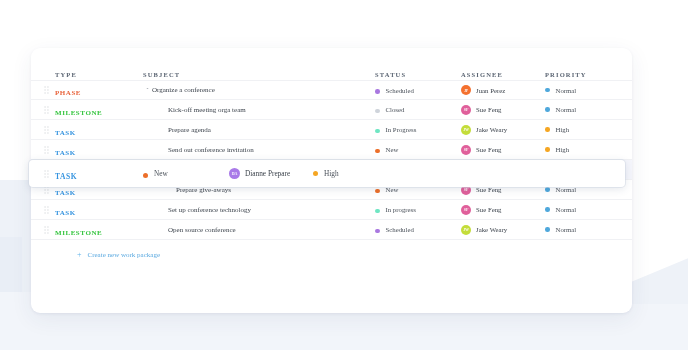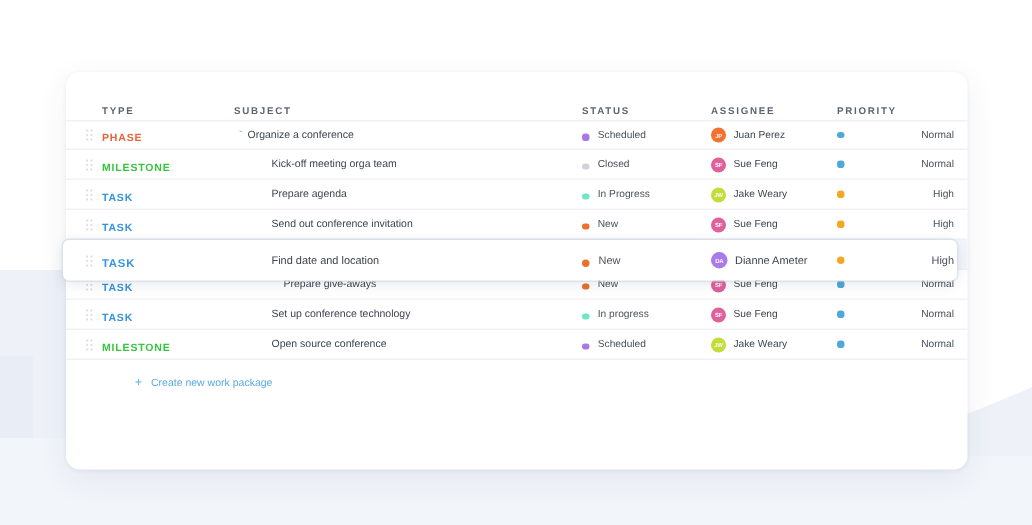--- a/index.html
+++ b/index.html
@@ -54,47 +54,48 @@
     left: 0;
     bottom: 58px;
     width: 22px;
     height: 55px;
     background: #e9eef6;
   }
 
   
   #card {
     position: absolute;
-    left: 44px;
+    left: 31px;
     top: 48px;
     width: 601px;
     height: 265px;
     background: #ffffff;
     border-radius: 9px;
     box-shadow: 0 1px 3px rgba(40,60,100,0.07),
                 0 6px 22px rgba(40,60,100,0.07);
     z-index: 2;
     padding: 0 0 0 0;
+    font-family: Liberation Serif, serif;
   }
 
   
   .trow {
     display: flex;
     align-items: center;
     height: 20px;
     position: relative;
     padding-left: 6px;
   }
 
   .c-handle { width: 18px; flex: 0 0 18px; display:flex; align-items:center; justify-content:center; }
   .c-type   { width: 88px; flex: 0 0 88px; }
   .c-subj   { width: 232px; flex: 0 0 232px; display:flex; align-items:center; }
   .c-status { width: 86px; flex: 0 0 86px; display:flex; align-items:flex-end; }
   .c-assign { width: 84px; flex: 0 0 84px; display:flex; align-items:center; }
-  .c-prio   { width: 78px; flex: 0 0 78px; display:flex; align-items:center;justify-content:space-between; }
+  .c-prio   { width: 78px; flex: 0 0 78px; display:flex; align-items:center; }
 
   
   #header-row {
     height: 32px;
     padding-top: 14px;
     align-items: flex-end;
   }
   .hdr {
     font-size: 6.5px;
     letter-spacing: 1.15px;
@@ -496,33 +497,29 @@
           <svg class="handle-icon" viewBox="0 0 6 10" xmlns="http://www.w3.org/2000/svg">
             <circle cx="1.2" cy="1.2" r="0.85" fill="#7b828c"></circle>
             <circle cx="4.8" cy="1.2" r="0.85" fill="#7b828c"></circle>
             <circle cx="1.2" cy="5.0" r="0.85" fill="#7b828c"></circle>
             <circle cx="4.8" cy="5.0" r="0.85" fill="#7b828c"></circle>
             <circle cx="1.2" cy="8.8" r="0.85" fill="#7b828c"></circle>
             <circle cx="4.8" cy="8.8" r="0.85" fill="#7b828c"></circle>
           </svg>
         </span>
         <div class="c-type"><span class="type-label t-task">TASK</span></div>
-        <div class="c-subj indent-1">
-          <span class="chev"></span>
-          <span class="subj-text">Find date and location</span>
-        </div>
         <div class="c-status">
           <span class="dot" style="background:#ec6f2a"></span>
           <span class="state-text">New</span>
         </div>
         <div class="c-assign">
           <span class="avatar" style="background:#a97ae8">
             <span>DA</span>
           </span>
-          <span class="assignee-name">Dianne Ameter</span>
+          <span class="assignee-name">Dianne Prepare</span>
         </div>
         <div class="c-prio">
           <span class="dot" style="background:#f5a623"></span>
           <span class="state-text">High</span>
         </div>
       </div>
     </div>
 
   <div id="create-row">
     <span id="plus-icon">+</span>

